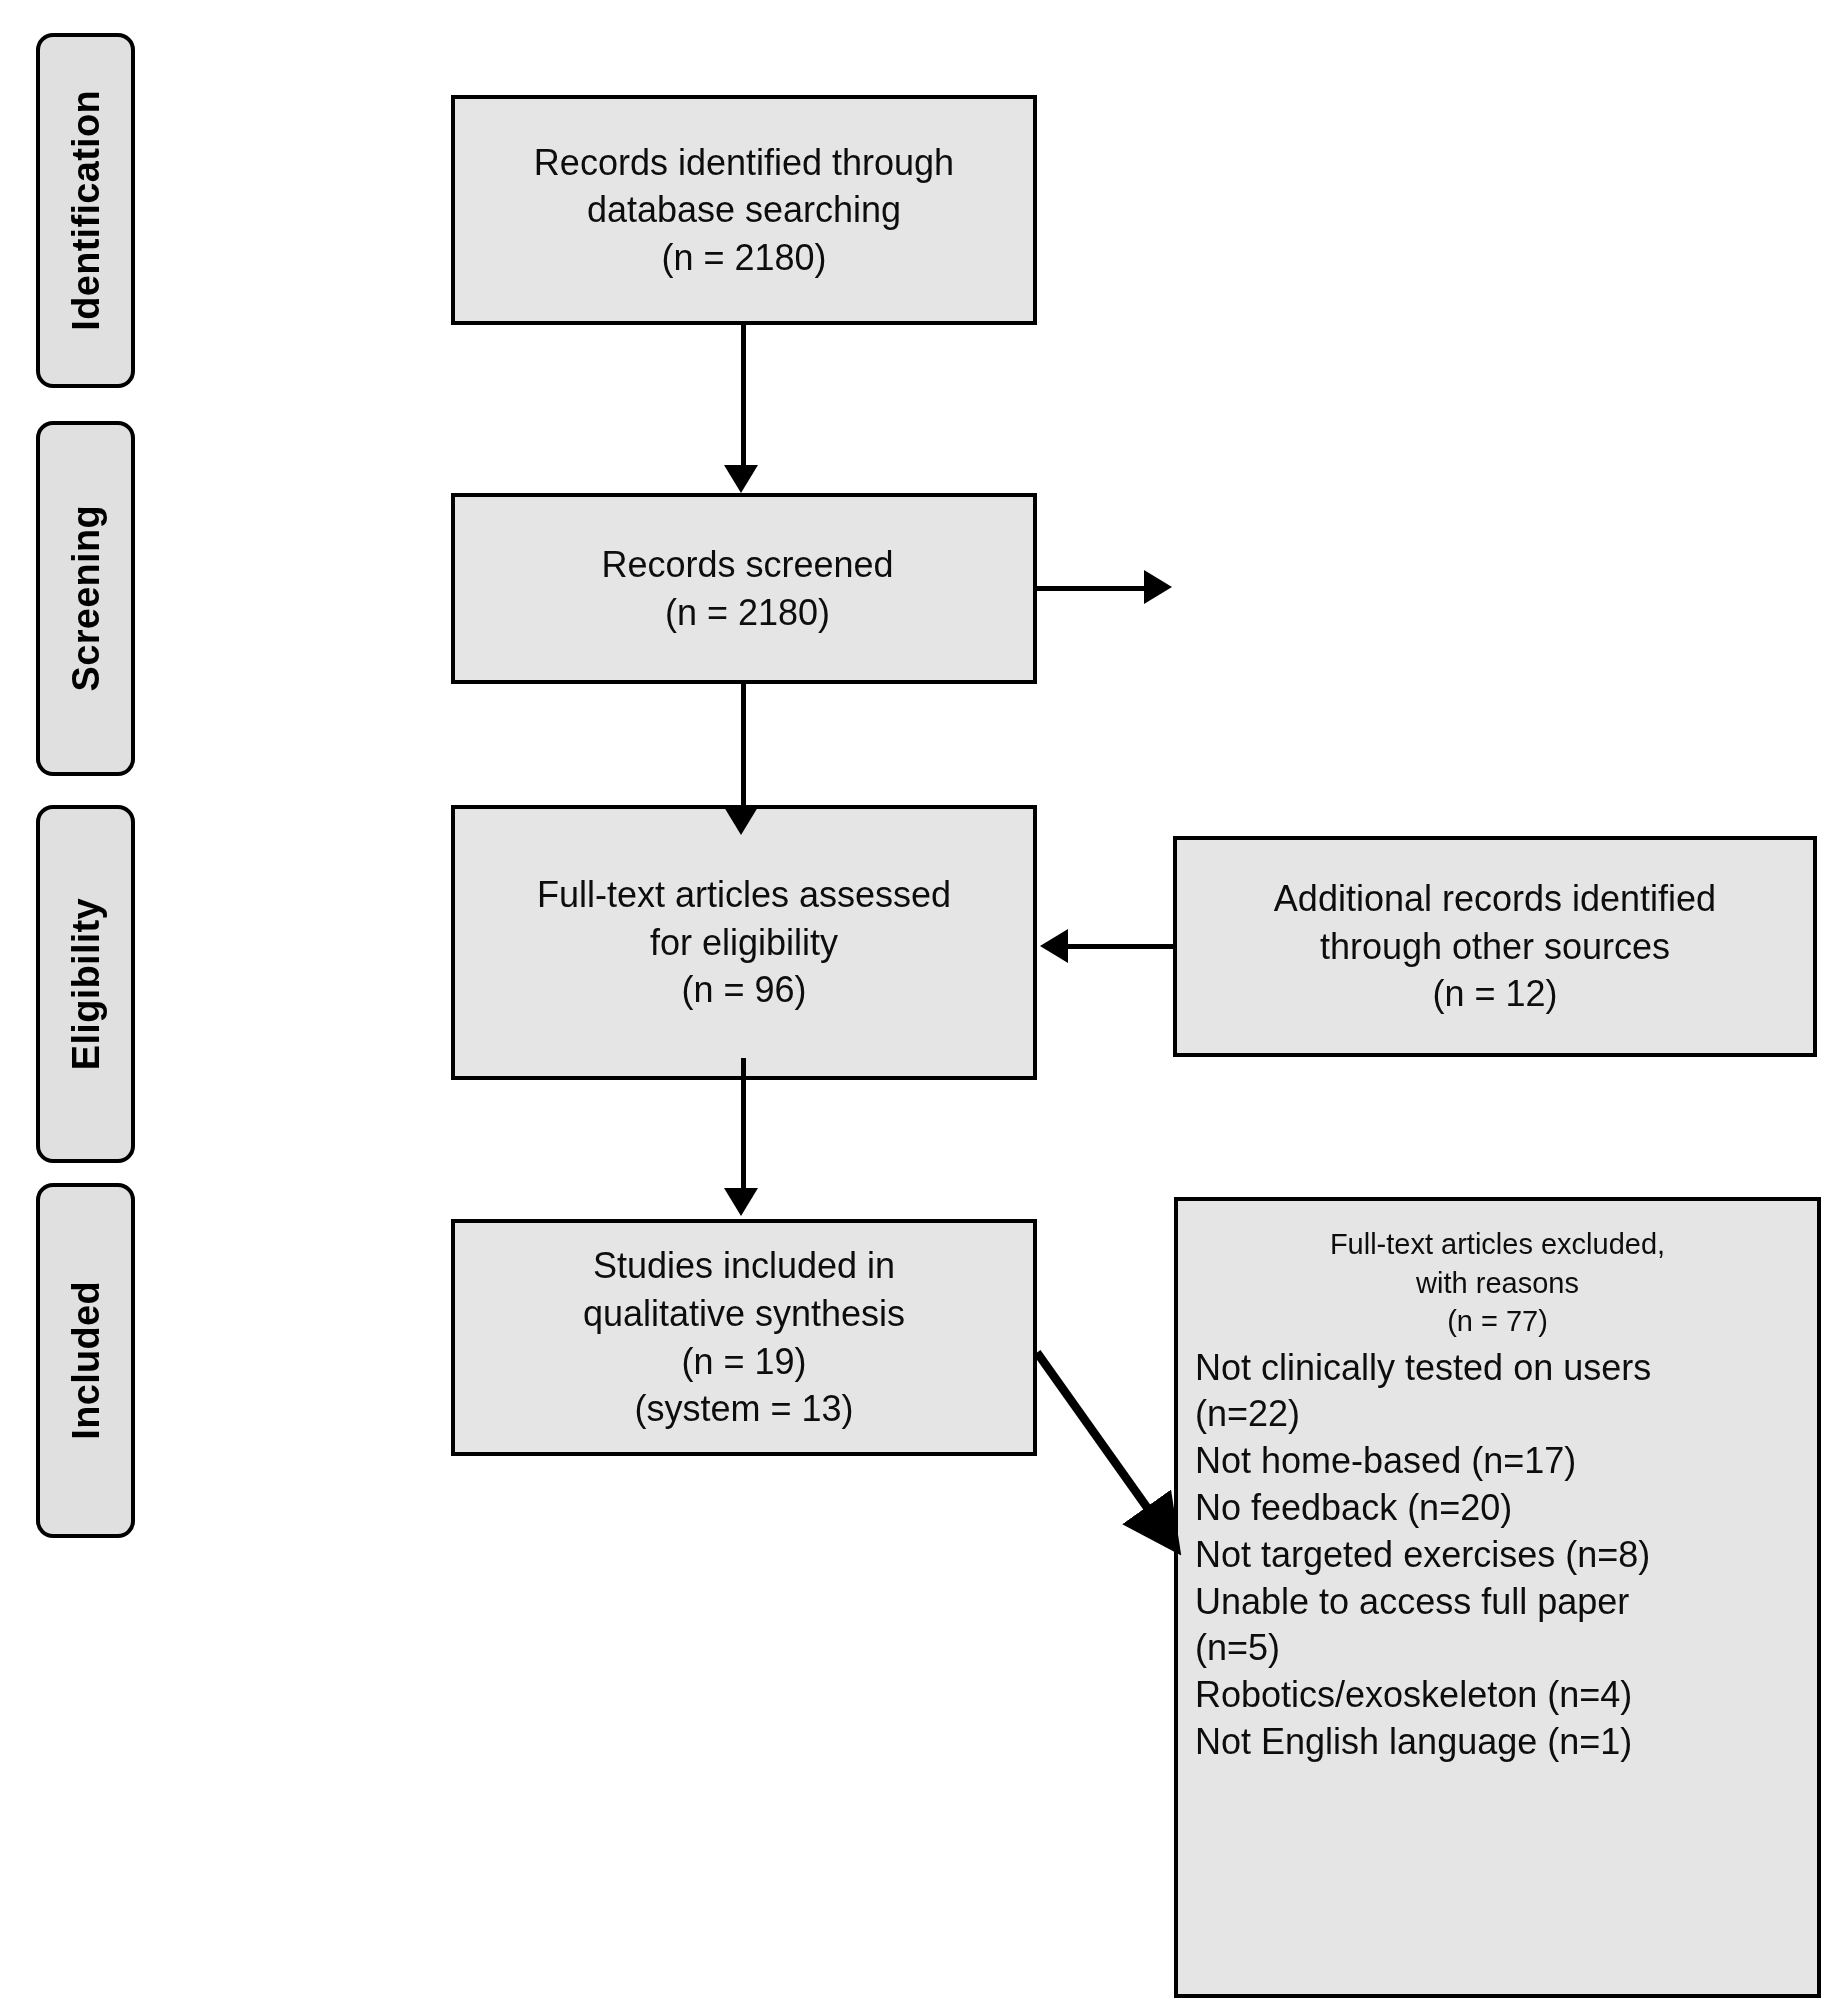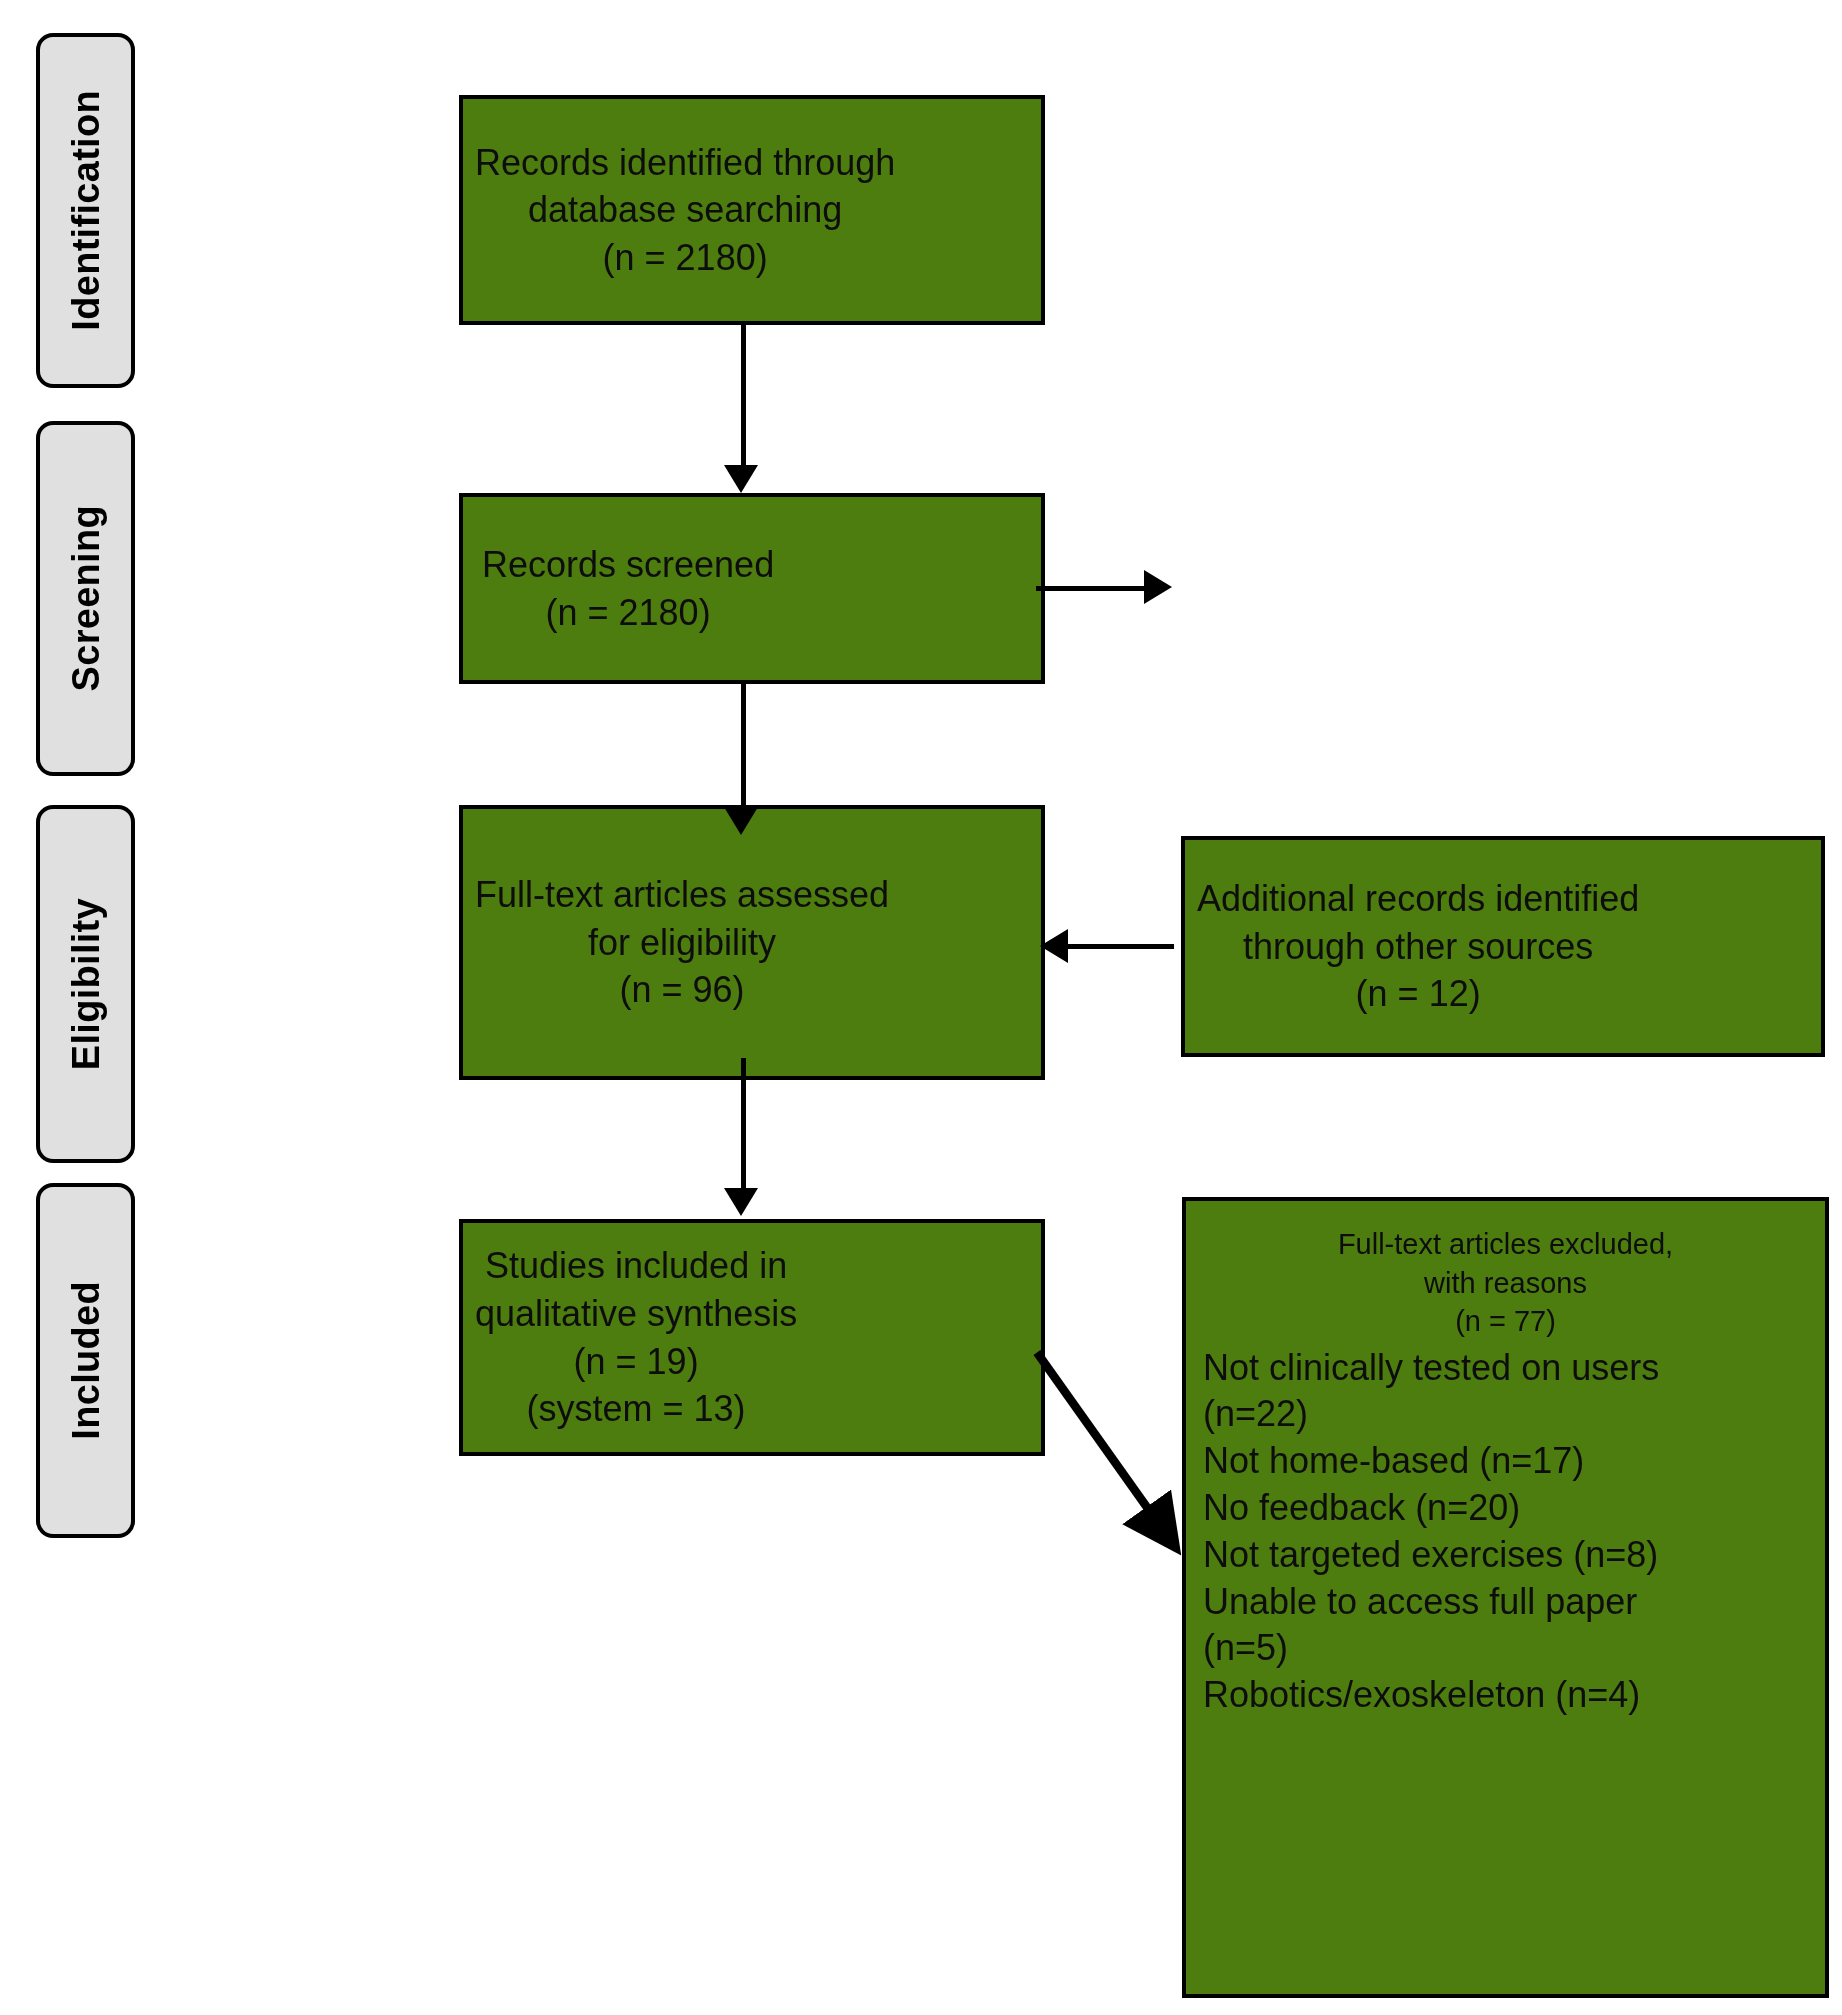--- a/index.html
+++ b/index.html
@@ -36,27 +36,27 @@
     font-weight: bold;
     letter-spacing: 0.3px;
     color: #000000;
     white-space: nowrap;
     line-height: 1;
   }
 
   
   .fbox {
     position: absolute;
-    background: #4d7c0f;
+    background: #e5e5e5;
     border: 4.6px solid #000000;
     box-sizing: border-box;
     display: flex;
     align-items: center;
+    justify-content: center;
     text-align: center;
-    margin-left: 8px;
   }
   .fbox-text {
     font-size: 36px;
     line-height: 1.32;
     color: #0d0d0d;
     padding: 0 12px;
     white-space: pre-line;
   }
 
   
@@ -183,20 +183,21 @@
 (n = 77)</div>
     <div class="reasons-list">
       <div class="reason-item">Not clinically tested on users</div>
       <div class="reason-item">(n=22)</div>
       <div class="reason-item">Not home-based (n=17)</div>
       <div class="reason-item">No feedback (n=20)</div>
       <div class="reason-item">Not targeted exercises (n=8)</div>
       <div class="reason-item">Unable to access full paper</div>
       <div class="reason-item">(n=5)</div>
       <div class="reason-item">Robotics/exoskeleton (n=4)</div>
+      <div class="reason-item">Not English language (n=1)</div>
     </div>
   </div>
 
   <div class="vline" style="left:741px; top:325px; height:141px;"></div>
   <div class="arrow-down" style="left:724px; top:465px;"></div>
 
   <div class="hline" style="left:1036px; top:586px; width:109px;"></div>
   <div class="arrow-right" style="left:1144px; top:570px;"></div>
 
   <div class="vline" style="left:741px; top:683px; height:125px;"></div>

